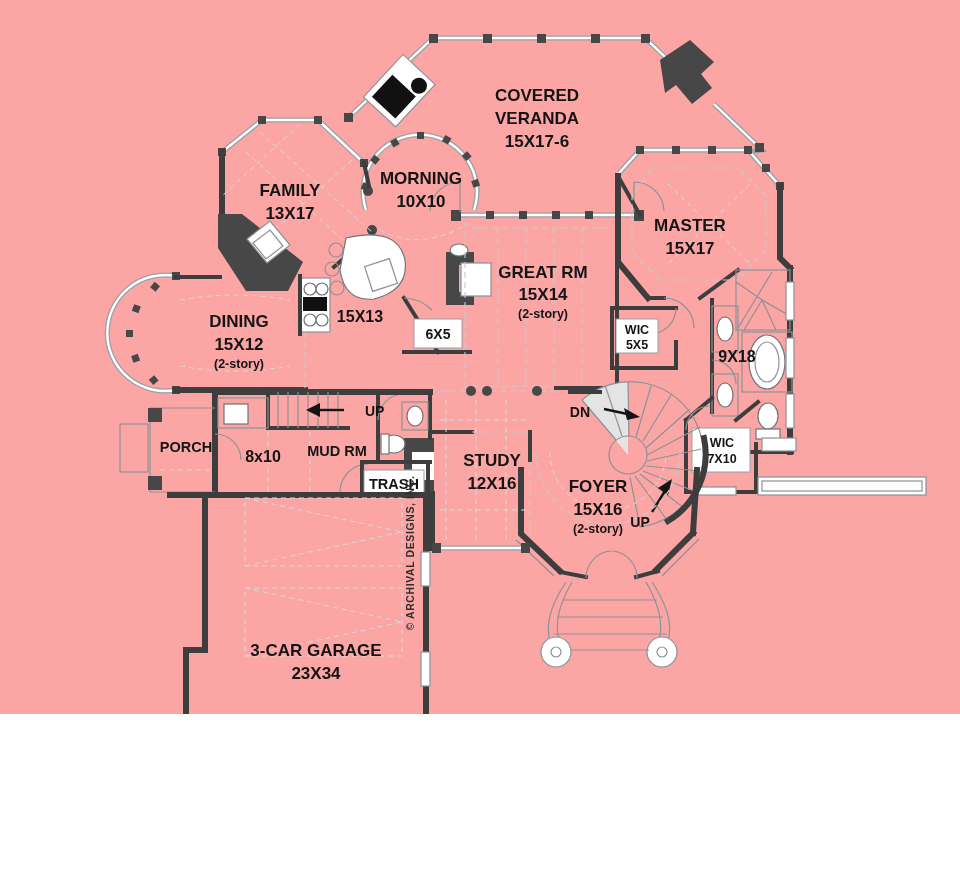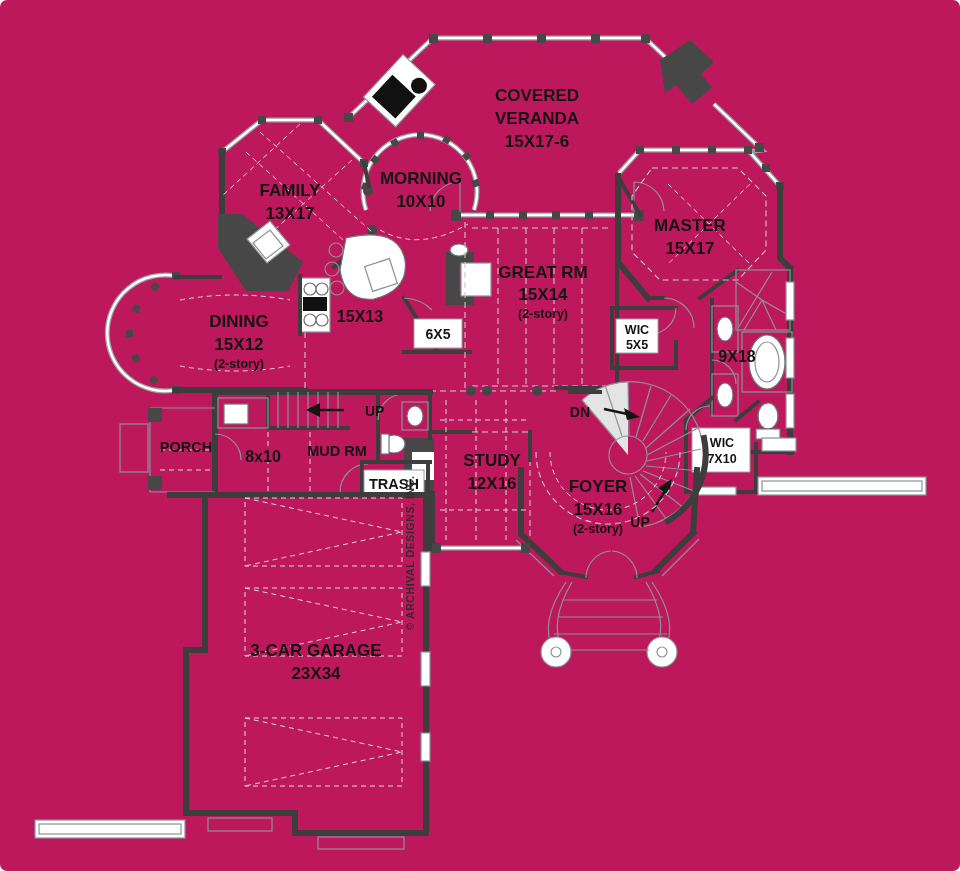--- a/index.html
+++ b/index.html
@@ -1,16 +1,16 @@
 <!DOCTYPE html>
 <html><head>
 <meta charset="utf-8">
 <style>
   html,body{margin:0;padding:0;background:#ffffff;}
-  .page{width:960px;height:871px;background:#be185d;position:relative;overflow:hidden;border-radius:7px;}
+  .page{width:960px;height:714px;background:#fca5a5;position:relative;overflow:hidden;}
   svg{display:block;}
   
   .wall      {stroke:#3d3d3d;stroke-width:6;fill:none;stroke-linecap:square;}
   .wallmed   {stroke:#3d3d3d;stroke-width:4;fill:none;stroke-linecap:square;}
   .win       {stroke:#9aa0a4;stroke-width:5;fill:none;stroke-linecap:butt;}
   .wincore   {stroke:#ffffff;stroke-width:2.4;fill:none;stroke-linecap:butt;}
   .thin      {stroke:#8d9296;stroke-width:1.2;fill:none;}
   .thinw     {stroke:#8d9296;stroke-width:1.2;fill:#ffffff;}
   .dash      {stroke:#c7cacd;stroke-width:1.1;fill:none;stroke-dasharray:6 4;}
   .dashlt    {stroke:#d7dadc;stroke-width:1;fill:none;stroke-dasharray:5 4;}

